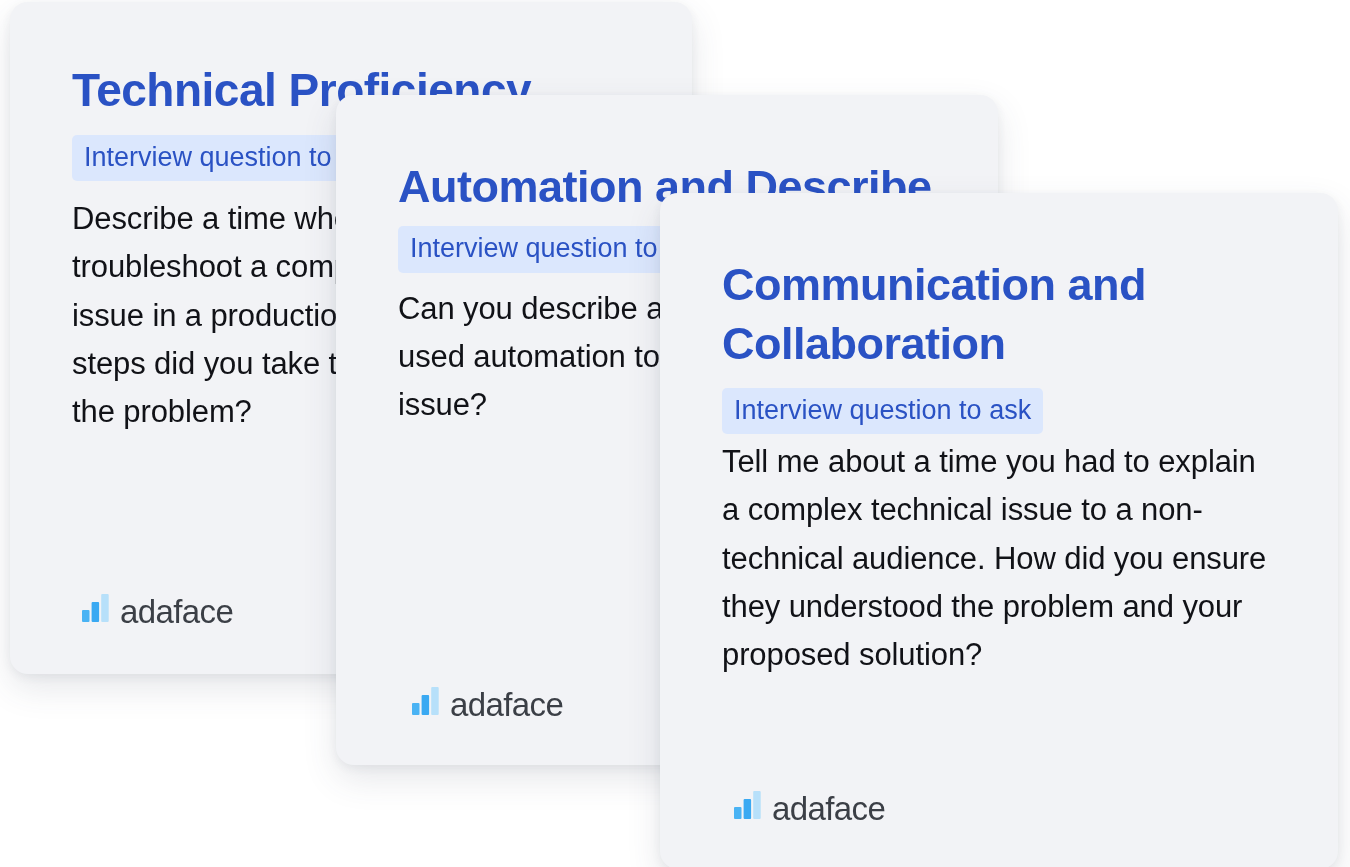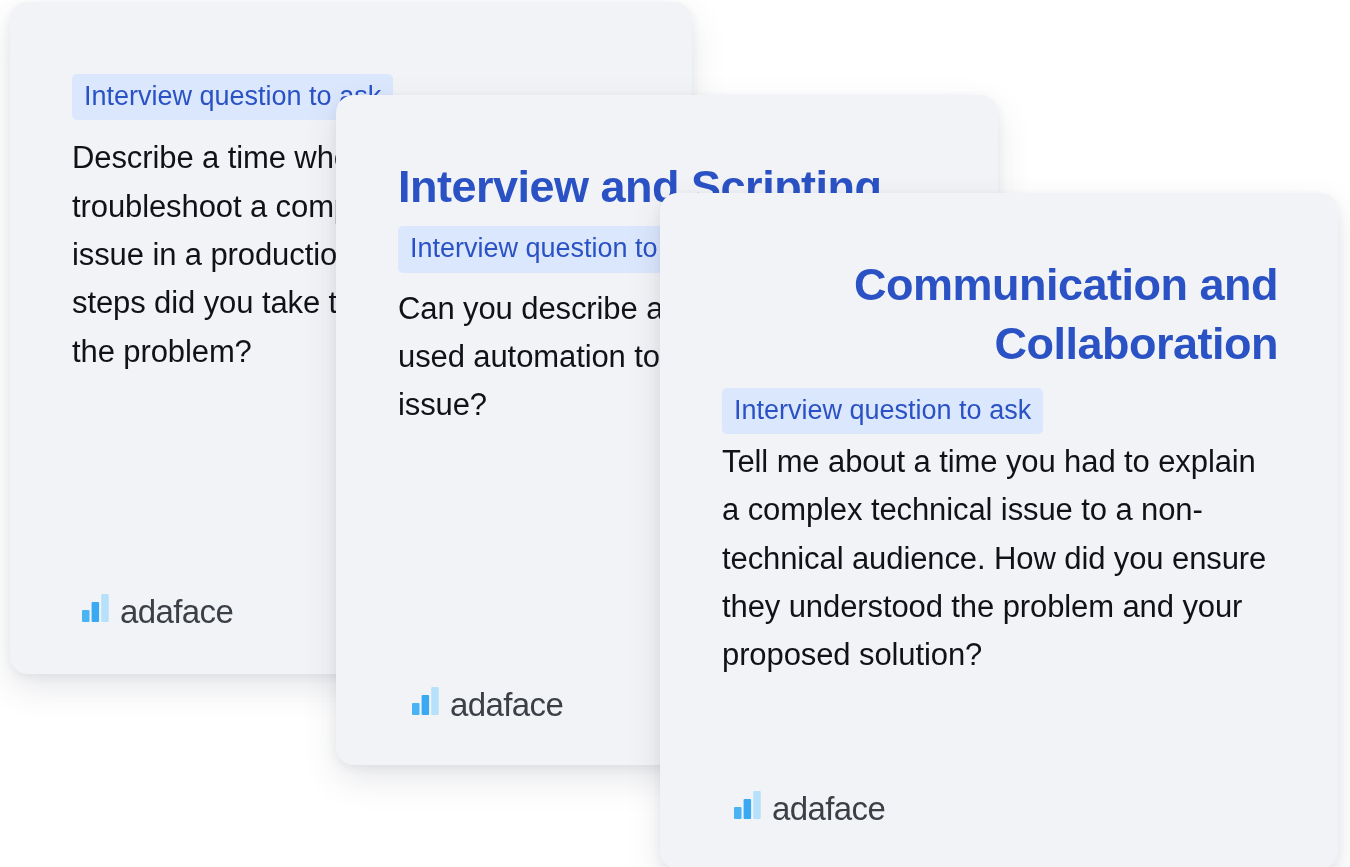--- a/index.html
+++ b/index.html
@@ -35,21 +35,21 @@
 
   .card-title {
     color:#2a52c4;
     font-weight:bold;
     font-size:46px;
     line-height:1.32;
     letter-spacing:-0.5px;
     white-space:pre-line;
   }
   #card-2 .card-title { font-size:45px; }
-  #card-3 .card-title { font-size:45px;text-align:right; }
+  #card-3 .card-title { font-size:45px; }
 
   .badge-row { margin-top:14px; }
   #card-2 .badge-row { margin-top:10px; }
   #card-3 .badge-row { margin-top:14px; }
 
   .badge {
     display:inline-block;
     background:#dbe7fd;
     color:#2a52c4;
     font-size:27px;
@@ -90,40 +90,41 @@
     top:2px;
   }
 </style>
 </head>
 <body>
 
 <div id="stage">
 
   <div class="card" id="card-1">
     <div class="card-inner">
+      <div class="card-title">Technical Proficiency</div>
       <div class="badge-row">
         <span class="badge">Interview question to ask</span>
       </div>
       <div class="card-body">Describe a time when you had to troubleshoot a complex deployment issue in a production environment. What steps did you take to identify and resolve the problem?</div>
       <div class="logo">
         <span class="logo-mark">
           <svg width="27" height="28" viewBox="0 0 27 28" xmlns="http://www.w3.org/2000/svg">
             <rect x="0" y="16" width="7.5" height="12" rx="1" fill="#4ab3f4"></rect>
             <rect x="9.6" y="8" width="7.5" height="20" rx="1" fill="#3aa9f2"></rect>
             <rect x="19.2" y="0" width="7.5" height="28" rx="1" fill="#b7e0fa"></rect>
           </svg>
         </span>
         <span class="logo-word">adaface</span>
       </div>
     </div>
   </div>
 
   <div class="card" id="card-2">
     <div class="card-inner">
-      <div class="card-title">Interview and Scripting</div>
+      <div class="card-title">Automation and Describe</div>
       <div class="badge-row">
         <span class="badge">Interview question to ask</span>
       </div>
       <div class="card-body">Can you describe a situation where you used automation to resolve a scaling issue?</div>
       <div class="logo">
         <span class="logo-mark">
           <svg width="27" height="28" viewBox="0 0 27 28" xmlns="http://www.w3.org/2000/svg">
             <rect x="0" y="16" width="7.5" height="12" rx="1" fill="#4ab3f4"></rect>
             <rect x="9.6" y="8" width="7.5" height="20" rx="1" fill="#3aa9f2"></rect>
             <rect x="19.2" y="0" width="7.5" height="28" rx="1" fill="#b7e0fa"></rect>

